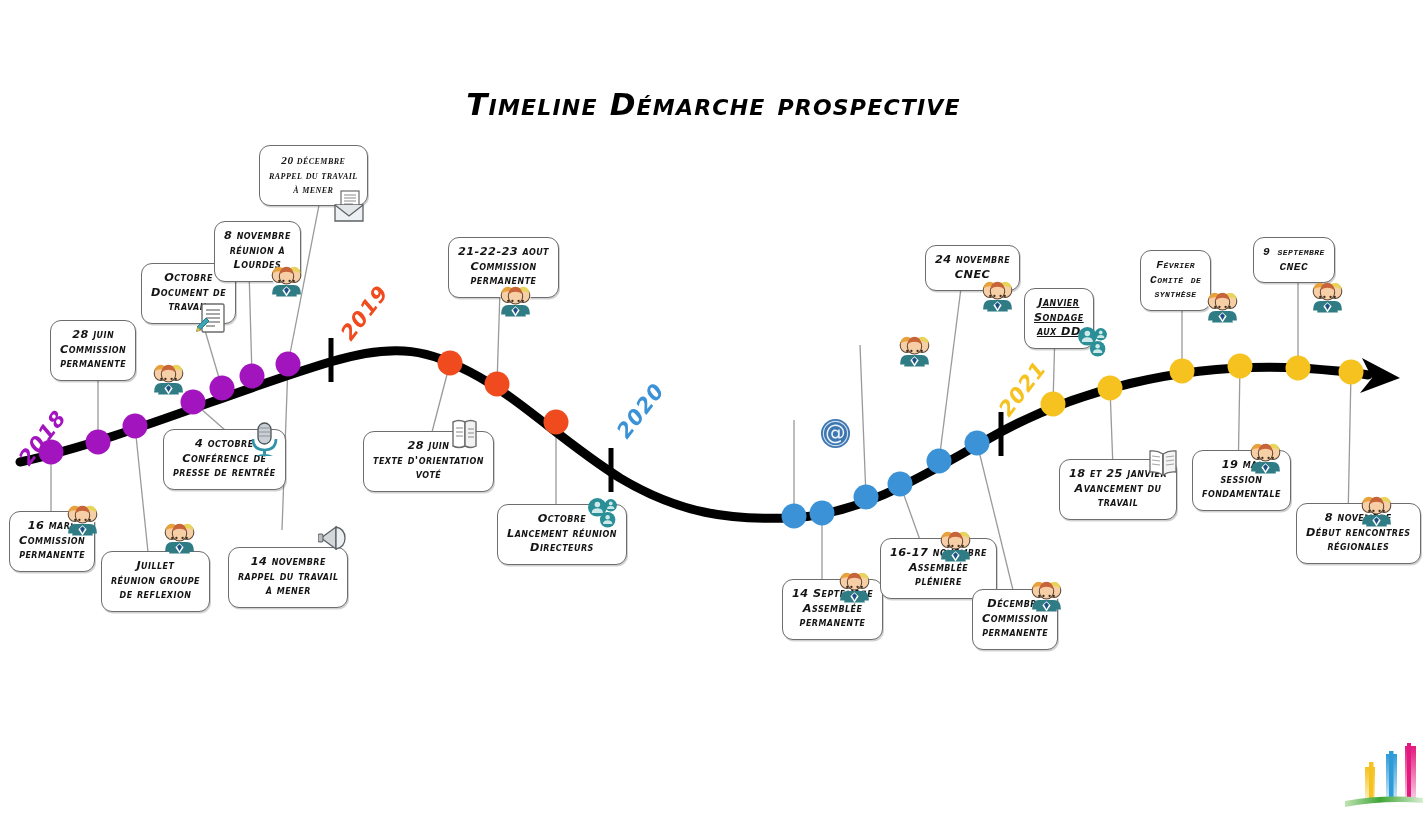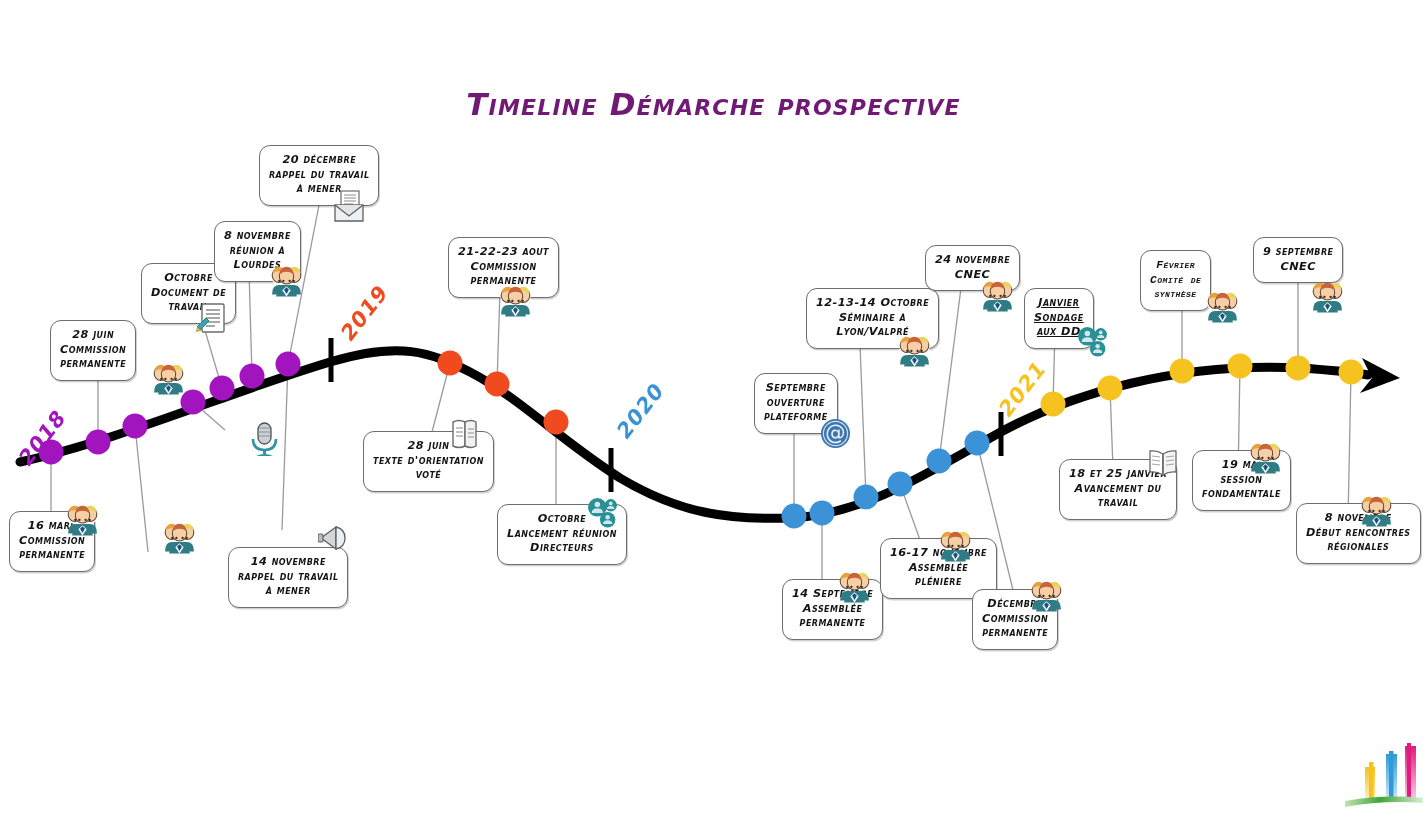--- a/index.html
+++ b/index.html
@@ -12,21 +12,21 @@
   }
   #stage{position:absolute;left:0;top:0;width:1427px;height:825px;}
 
   
   #title{
     position:absolute;left:0;top:86px;width:1427px;
     text-align:center;
     font-family:"DejaVu Sans", sans-serif;
     font-weight:bold;font-style:italic;
     font-size:31px;letter-spacing:1.2px;
-    color:#701a75;
+    color:#000000;
     font-variant:small-caps;
     white-space:nowrap;
   }
 
   
   #timeline-svg{position:absolute;left:0;top:0;width:1427px;height:825px;pointer-events:none;}
 
   
   .card{
     position:absolute;
@@ -167,41 +167,51 @@
     <span class="ln">Commission</span>
     <span class="ln">permanente</span>
   </div>
 
   <div class="card" style="left:50px;top:320px;">
     <span class="ln">28 juin</span>
     <span class="ln">Commission</span>
     <span class="ln">permanente</span>
   </div>
 
+  <div class="card" style="left:101px;top:551px;">
+    <span class="ln">Juillet</span>
+    <span class="ln">réunion groupe</span>
+    <span class="ln">de reflexion</span>
+  </div>
 
   <div class="card" style="left:141px;top:263px;">
     <span class="ln">Octobre</span>
     <span class="ln">Document de</span>
     <span class="ln">travail</span>
   </div>
 
+  <div class="card" style="left:163px;top:429px;">
+    <span class="ln">4 octobre</span>
+    <span class="ln">Conférence de</span>
+    <span class="ln">presse de rentrée</span>
+  </div>
 
   <div class="card" style="left:214px;top:221px;">
     <span class="ln">8 novembre</span>
     <span class="ln">réunion à</span>
     <span class="ln">Lourdes</span>
   </div>
 
   <div class="card" style="left:228px;top:547px;">
     <span class="ln">14 novembre</span>
     <span class="ln">rappel du travail</span>
     <span class="ln">à mener</span>
   </div>
 
-  <div class="card" style="left:259px;top:145px;">
+  <div class="card" style="left:259px;top:145px;font-family:Liberation Serif, serif;">
     <span class="ln">20 décembre</span>
     <span class="ln">rappel du travail</span>
     <span class="ln">à mener</span>
   </div>
 
   <div class="card" style="left:363px;top:431px;">
     <span class="ln">28 juin</span>
     <span class="ln">texte d'orientation</span>
     <span class="ln">voté</span>
   </div>
@@ -211,37 +221,27 @@
     <span class="ln">Commission</span>
     <span class="ln">permanente</span>
   </div>
 
   <div class="card" style="left:497px;top:504px;">
     <span class="ln">Octobre</span>
     <span class="ln">Lancement réunion</span>
     <span class="ln">Directeurs</span>
   </div>
 
-  <div class="card" style="left:754px;top:373px;">
-    <span class="ln">Septembre</span>
-    <span class="ln">ouverture</span>
-    <span class="ln">plateforme</span>
-  </div>
 
   <div class="card" style="left:782px;top:579px;">
     <span class="ln">14 Septembre</span>
     <span class="ln">Assemblée</span>
     <span class="ln">permanente</span>
   </div>
 
-  <div class="card" style="left:806px;top:288px;">
-    <span class="ln">12-13-14 Octobre</span>
-    <span class="ln">Séminaire à</span>
-    <span class="ln">Lyon/Valpré</span>
-  </div>
 
   <div class="card" style="left:880px;top:538px;">
     <span class="ln">16-17 novembre</span>
     <span class="ln">Assemblée</span>
     <span class="ln">plénière</span>
   </div>
 
   <div class="card" style="left:925px;top:245px;">
     <span class="ln">24 novembre</span>
     <span class="ln">CNEC</span>
@@ -270,21 +270,21 @@
     <span class="ln">Comité de</span>
     <span class="ln">synthèse</span>
   </div>
 
   <div class="card" style="left:1192px;top:450px;">
     <span class="ln">19 mai</span>
     <span class="ln">session</span>
     <span class="ln">fondamentale</span>
   </div>
 
-  <div class="card" style="left:1253px;top:237px;">
+  <div class="card" style="left:1253px;top:237px;font-family:Liberation Mono, monospace;">
     <span class="ln">9 septembre</span>
     <span class="ln">CNEC</span>
   </div>
 
   <div class="card" style="left:1296px;top:503px;">
     <span class="ln">8 novembre</span>
     <span class="ln">Début rencontres</span>
     <span class="ln">régionales</span>
   </div>
 

